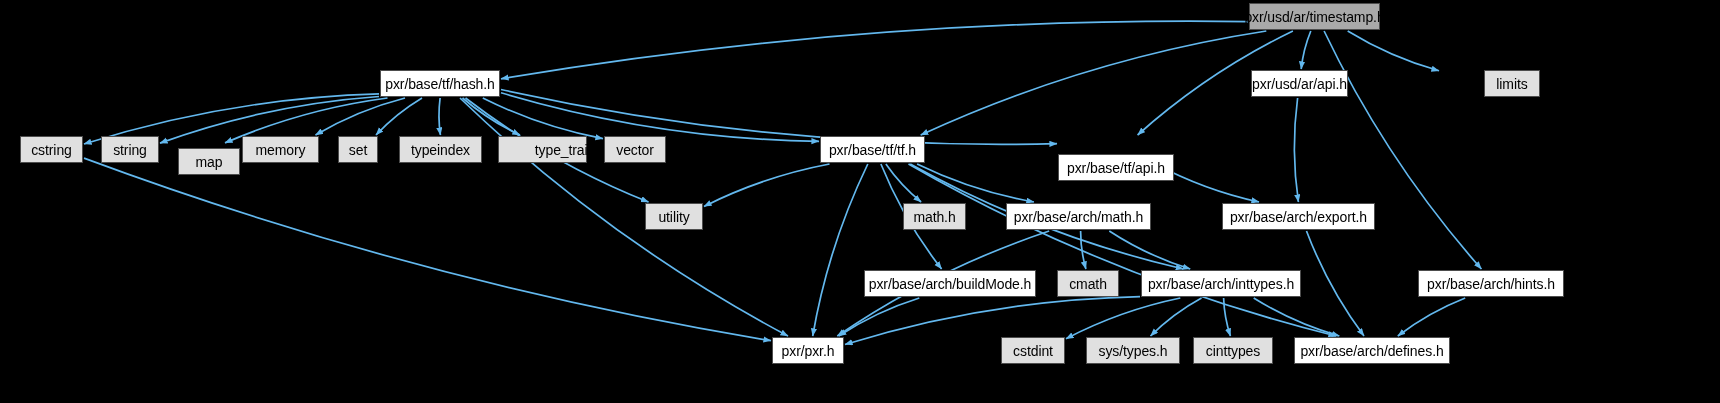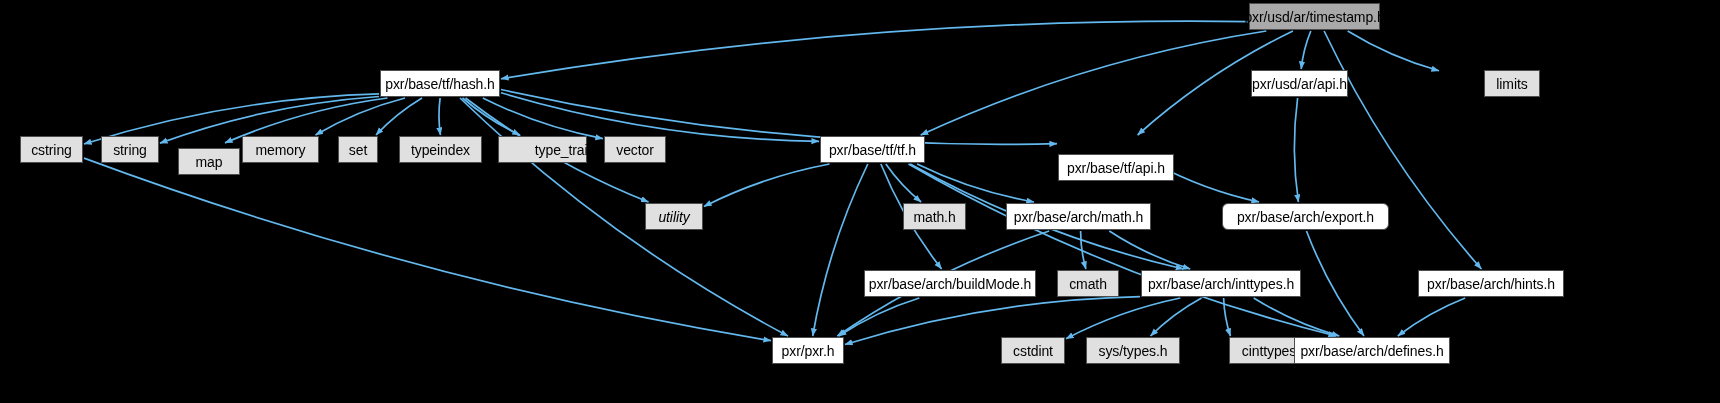--- a/index.html
+++ b/index.html
@@ -117,30 +117,30 @@
       </div>
       <div class="node " style="left: 604px; top: 136px; width: 62px;">
         <span>vector</span>
       </div>
       <div class="node white" style="left: 820px; top: 136px; width: 105px;">
         <span>pxr/base/tf/tf.h</span>
       </div>
       <div class="node white" style="left: 1058px; top: 136px; width: 116px; margin-top: 18px;">
         <span>pxr/base/tf/api.h</span>
       </div>
-      <div class="node " style="left: 645px; top: 203px; width: 58px; font-style: italic;">
+      <div class="node " style="left: 645px; top: 203px; width: 58px;">
         <span>utility</span>
       </div>
       <div class="node " style="left: 903px; top: 203px; width: 63px;">
         <span>math.h</span>
       </div>
       <div class="node white" style="left: 1006px; top: 203px; width: 145px;">
         <span>pxr/base/arch/math.h</span>
       </div>
-      <div class="node white" style="left: 1222px; top: 203px; width: 167px; border-radius: 6px;">
+      <div class="node white" style="left: 1222px; top: 203px; width: 153px;">
         <span>pxr/base/arch/export.h</span>
       </div>
       <div class="node white" style="left: 864px; top: 270px; width: 172px;">
         <span>pxr/base/arch/buildMode.h</span>
       </div>
       <div class="node " style="left: 1057px; top: 270px; width: 62px;">
         <span>cmath</span>
       </div>
       <div class="node white" style="left: 1141px; top: 270px; width: 160px;">
         <span>pxr/base/arch/inttypes.h</span>
@@ -150,21 +150,21 @@
       </div>
       <div class="node white" style="left: 772px; top: 337px; width: 72px;">
         <span>pxr/pxr.h</span>
       </div>
       <div class="node " style="left: 1001px; top: 337px; width: 64px;">
         <span>cstdint</span>
       </div>
       <div class="node " style="left: 1086px; top: 337px; width: 94px;">
         <span>sys/types.h</span>
       </div>
-      <div class="node " style="left: 1193px; top: 337px; width: 80px; margin-left: 36px;">
+      <div class="node " style="left: 1193px; top: 337px; width: 80px;">
         <span>cinttypes</span>
       </div>
       <div class="node white" style="left: 1294px; top: 337px; width: 156px;">
         <span>pxr/base/arch/defines.h</span>
       </div>
     </div>
 
 </div>
 
 </body></html>

